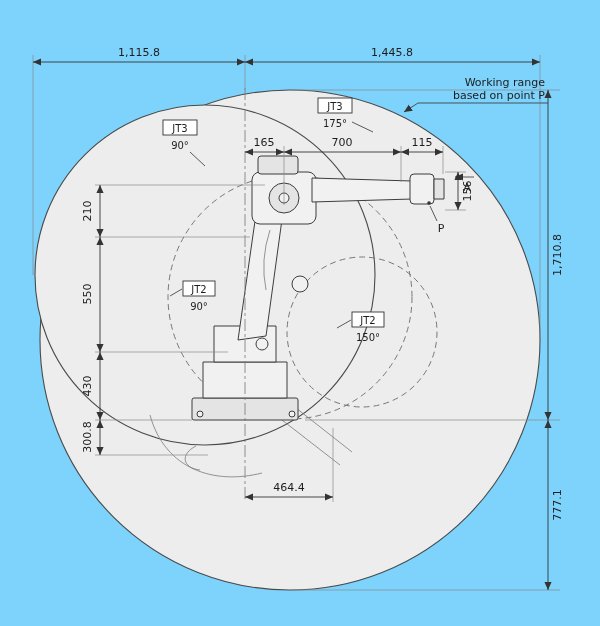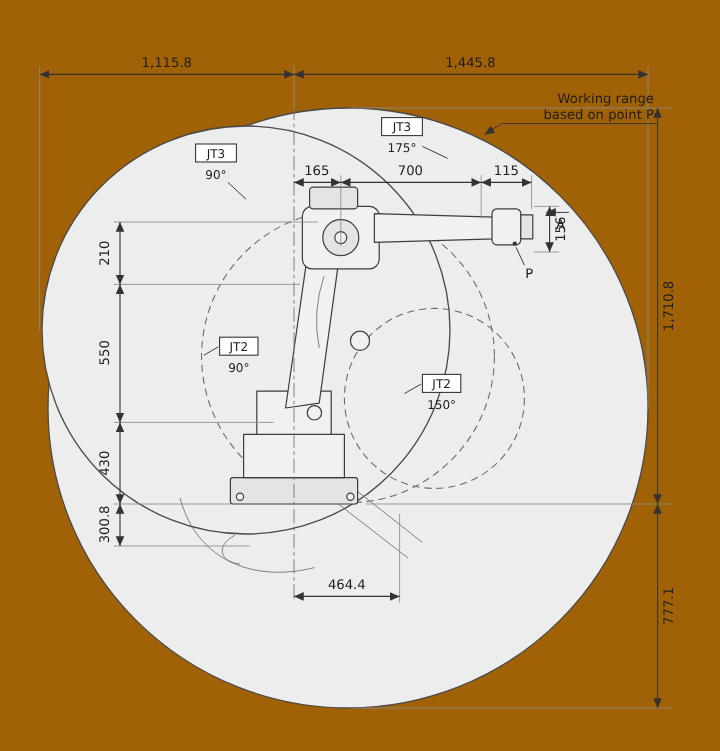--- a/index.html
+++ b/index.html
@@ -1,16 +1,16 @@
 <!DOCTYPE html>
 <html><head>
 <meta charset="utf-8">
 <style>
   html,body{margin:0;padding:0;background:#fff;}
-  .canvas{position:relative;width:600px;height:626px;background:#a16207;font-family:"DejaVu Sans",sans-serif;overflow:hidden;}
+  .canvas{position:relative;width:600px;height:626px;background:#7dd3fc;font-family:"DejaVu Sans",sans-serif;overflow:hidden;}
   svg{display:block;}
   .env{fill:#ededed;stroke:#4a4a4a;stroke-width:1.1;}
   .dashc{fill:none;stroke:#6a6a6a;stroke-width:0.9;stroke-dasharray:6 4;}
   .dim{stroke:#333;stroke-width:0.9;fill:none;}
   .ext{stroke:#8a8a8a;stroke-width:0.7;fill:none;}
   .cl{stroke:#777;stroke-width:0.8;fill:none;stroke-dasharray:12 3 3 3;}
   .lbl{font-size:11px;fill:#1d1d1d;text-anchor:middle;}
   .tag{font-size:10px;fill:#1d1d1d;text-anchor:middle;}
   .tagbox{fill:#ffffff;stroke:#333;stroke-width:0.9;}
   .note{font-size:11px;fill:#1d1d1d;text-anchor:end;}

